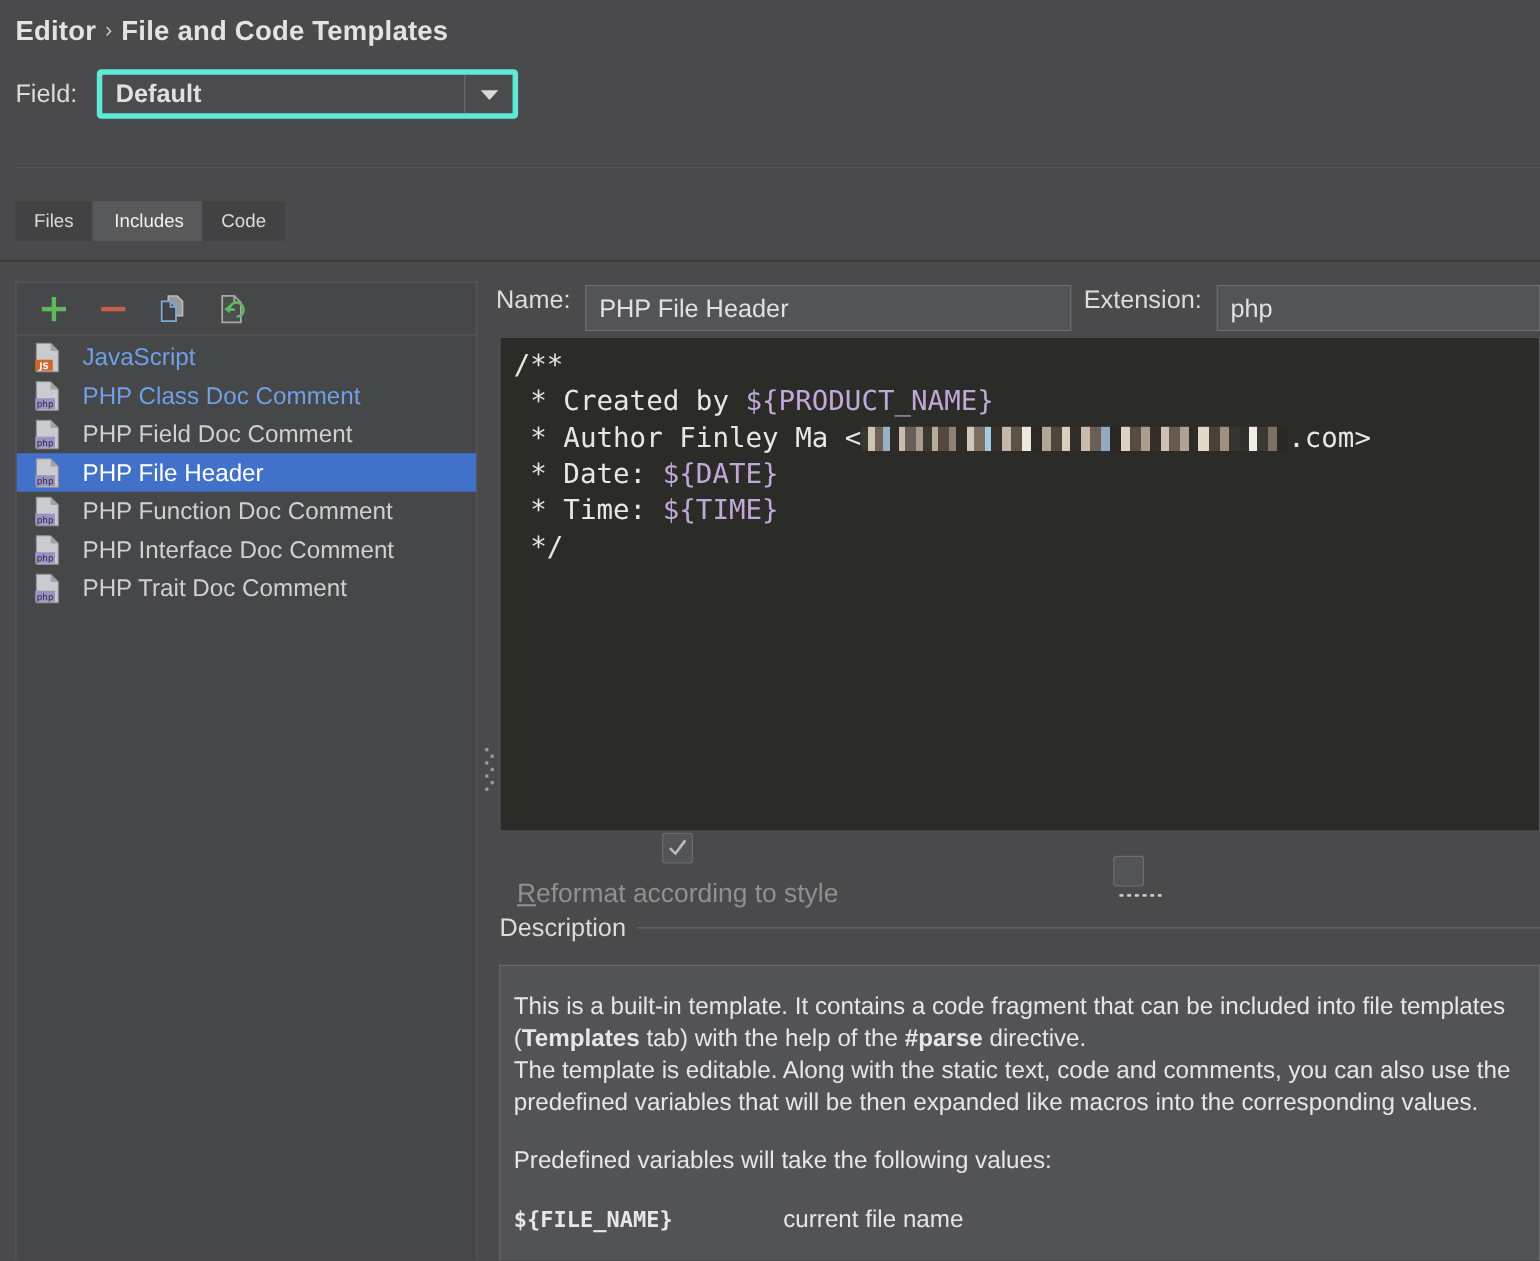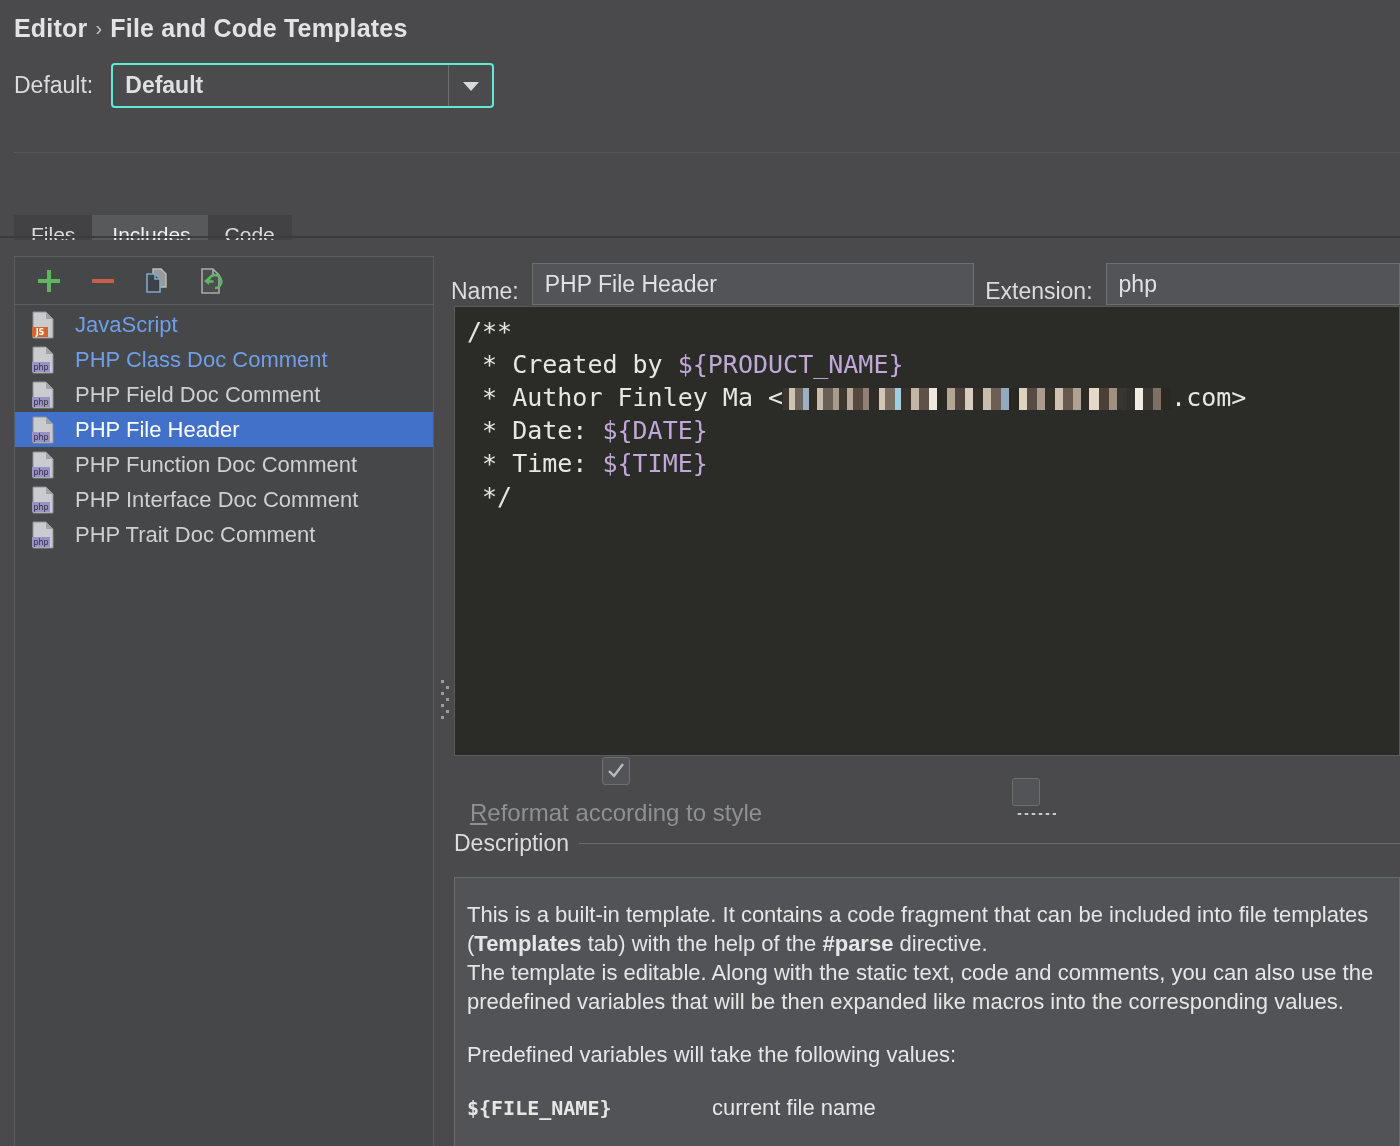--- a/index.html
+++ b/index.html
@@ -19,21 +19,21 @@
     font-size:25px; font-weight:bold; color:#e3e3e3;
     letter-spacing:.2px; display:flex; align-items:center; gap:8px;
   }
   .bc-sep { font-size:20px; color:#c7c7c7; font-weight:normal; }
 
   .scheme-row { display:flex; align-items:center; margin-top:20px; }
   .scheme-label { font-size:23px; color:#dcdcdc; margin-right:18px; }
   .combo {
     width:383px; height:45px;
     background:#4b4b4d;
-    border:2px solid #5eead4;
+    border:5px solid #5eead4;
     border-radius:4px;
     display:flex; align-items:stretch;
   }
   .combo-value {
     flex:1; display:flex; align-items:center; padding-left:12px;
     font-size:23px; font-weight:bold; color:#dfe0e2;
   }
   .combo-arrow {
     width:44px; border-left:1px solid #6e6f71;
     display:flex; align-items:center; justify-content:center;
@@ -46,25 +46,24 @@
   }
 
   
   .tabs {
     position:absolute; left:14px; top:183px;
     display:flex; align-items:flex-end;
     background:#4a4a4c;
   }
   .tab {
     padding:9px 17px 10px 17px;
-    font-size:21px; color:#dcdcdc;
+    font-size:17px; color:#dcdcdc;
     background:#424244;
     border:none; cursor:default;
     line-height:1;
-    margin-top:32px;
   }
   .tab.selected { background:#58595b; color:#f0f0f0;padding-left:20px; }
   .tabs-underline {
     position:absolute; left:0; right:0; top:236px;
     height:2px; background:#3c3c3e;
   }
 
   
   .body-area {
     position:absolute; left:0; top:240px; right:0; bottom:0;
@@ -100,21 +99,21 @@
   .splitter {
     position:absolute; left:437px; top:0; width:14px; bottom:0;
   }
   .splitter-dots { position:absolute; left:4px; top:438px; }
 
   
   .detail {
     position:absolute; left:451px; top:0; right:0; bottom:0;
   }
   .name-row {
-    display:flex; align-items:flex-end; height:46px;
+    display:flex; align-items:flex-start; height:46px;
     margin-top:19px;
   }
   .fld-label { font-size:23px; color:#dcdcdc; white-space:nowrap; }
   .txtfield {
     height:42px; background:#525457;
     border:1px solid #6d6e70;
     display:flex; align-items:center;
     padding-left:12px;
     font-size:23px; color:#e0e1e2;
   }
@@ -203,21 +202,21 @@
 <body>
 
 <div class="header">
   <div class="breadcrumb">
     <span>Editor</span>
     <span class="bc-sep">›</span>
     <span>File and Code Templates</span>
   </div>
 
   <div class="scheme-row">
-    <span class="scheme-label">Default:</span>
+    <span class="scheme-label">Field:</span>
     <div class="combo">
       <div class="combo-value">Default</div>
       <div class="combo-arrow">
         <svg width="20" height="12" viewBox="0 0 20 12">
             <polygon points="2,2 18,2 10,11" fill="#d9d9d9"></polygon>
           </svg>
       </div>
     </div>
   </div>
 </div>

